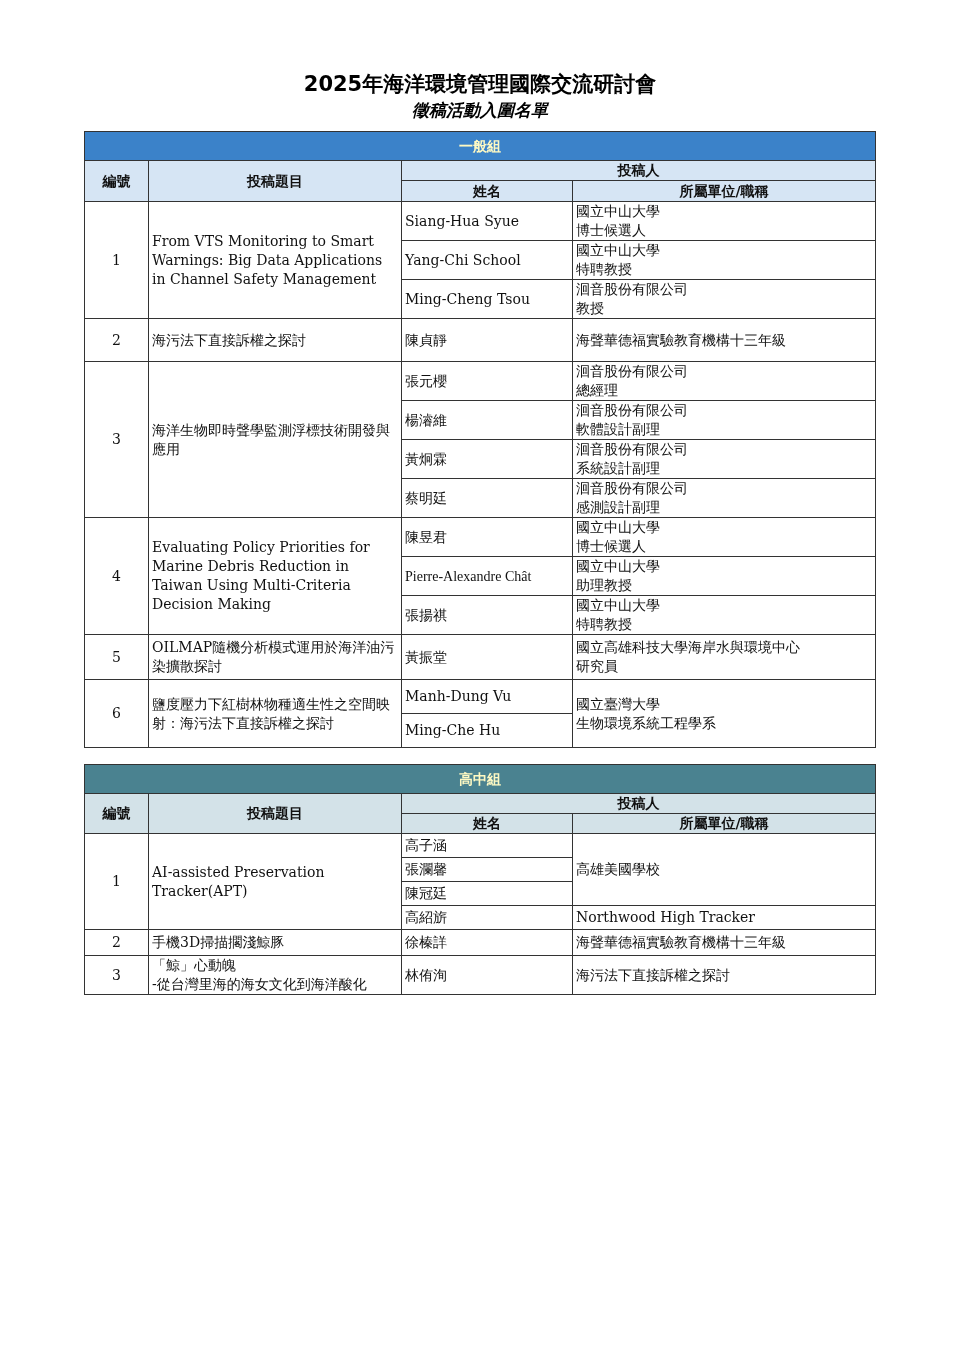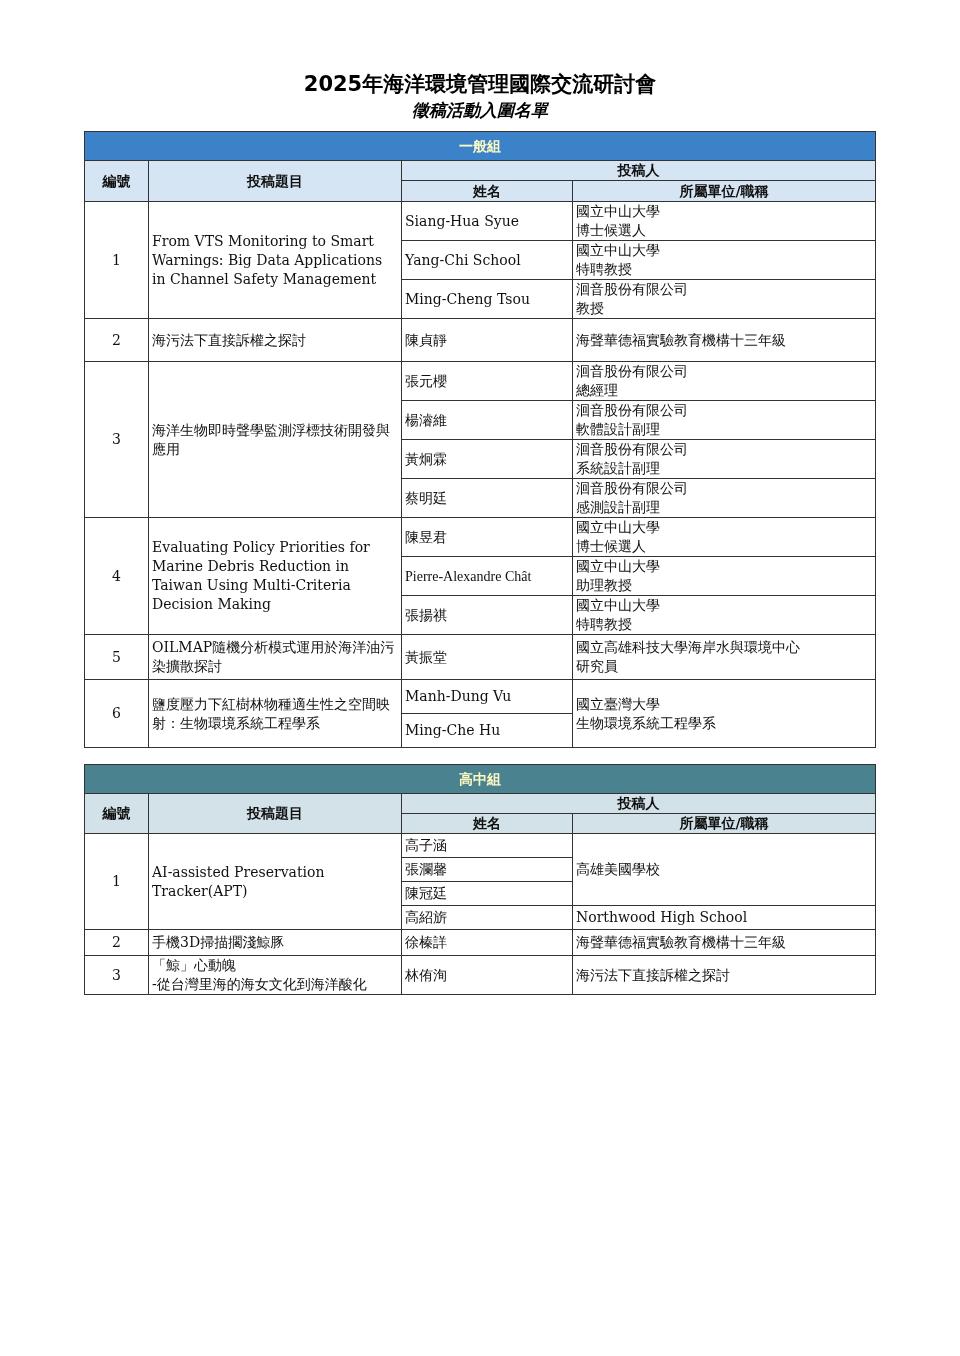--- a/index.html
+++ b/index.html
@@ -139,21 +139,21 @@
     <td>OILMAP隨機分析模式運用於海洋油污染擴散探討</td>
     <td class="name">黃振堂</td>
     <td class="aff">
           <div>國立高雄科技大學海岸水與環境中心</div>
           <div>研究員</div>
         </td>
   </tr>
 
   <tr style="height:34px">
     <td rowspan="2" class="num">6</td>
-    <td rowspan="2">鹽度壓力下紅樹林物種適生性之空間映射：生物環境系統工程學系</td>
+    <td rowspan="2">鹽度壓力下紅樹林物種適生性之空間映射：海污法下直接訴權之探討</td>
     <td class="name">Manh-Dung Vu</td>
     <td rowspan="2" class="aff">
           <div>國立臺灣大學</div>
           <div>生物環境系統工程學系</div>
         </td>
   </tr>
   <tr style="height:34px">
     <td class="name">Ming-Che Hu</td>
   </tr>
 </tbody>
@@ -187,21 +187,21 @@
     <td rowspan="3" class="aff">高雄美國學校</td>
   </tr>
   <tr style="height:24px">
     <td class="aff">張瀾馨</td>
   </tr>
   <tr style="height:24px">
     <td class="aff">陳冠廷</td>
   </tr>
   <tr style="height:24px">
     <td class="aff">高紹旂</td>
-    <td class="name">Northwood High School</td>
+    <td class="name">Northwood High Tracker</td>
   </tr>
 
   <tr style="height:26px">
     <td class="num">2</td>
     <td class="aff">手機3D掃描擱淺鯨豚</td>
     <td class="aff">徐榛詳</td>
     <td class="aff">海聲華德福實驗教育機構十三年級</td>
   </tr>
 
   <tr style="height:38px">

